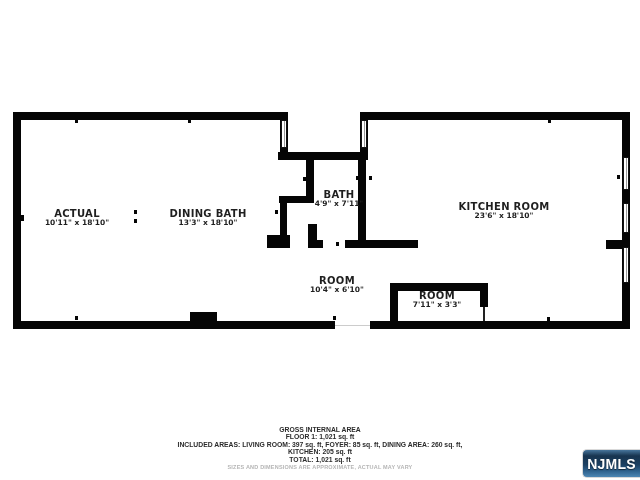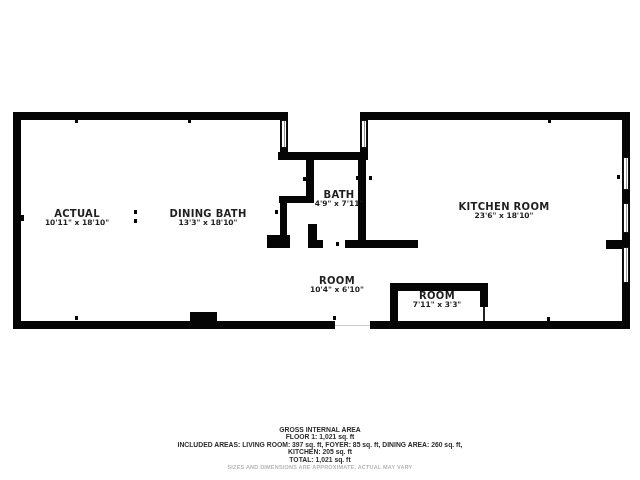--- a/index.html
+++ b/index.html
@@ -122,14 +122,17 @@
 
   <div id="summary">
     <div>GROSS INTERNAL AREA</div>
     <div>FLOOR 1: 1,021 sq. ft</div>
     <div>INCLUDED AREAS: LIVING ROOM: 397 sq. ft, FOYER: 85 sq. ft, DINING AREA: 260 sq. ft,</div>
     <div>KITCHEN: 205 sq. ft</div>
     <div>TOTAL: 1,021 sq. ft</div>
     <div class="disclaimer">SIZES AND DIMENSIONS ARE APPROXIMATE, ACTUAL MAY VARY</div>
   </div>
 
+  <div id="njmls-logo">
+    <span>NJMLS</span>
+  </div>
 
 </div>
 
 </body></html>

